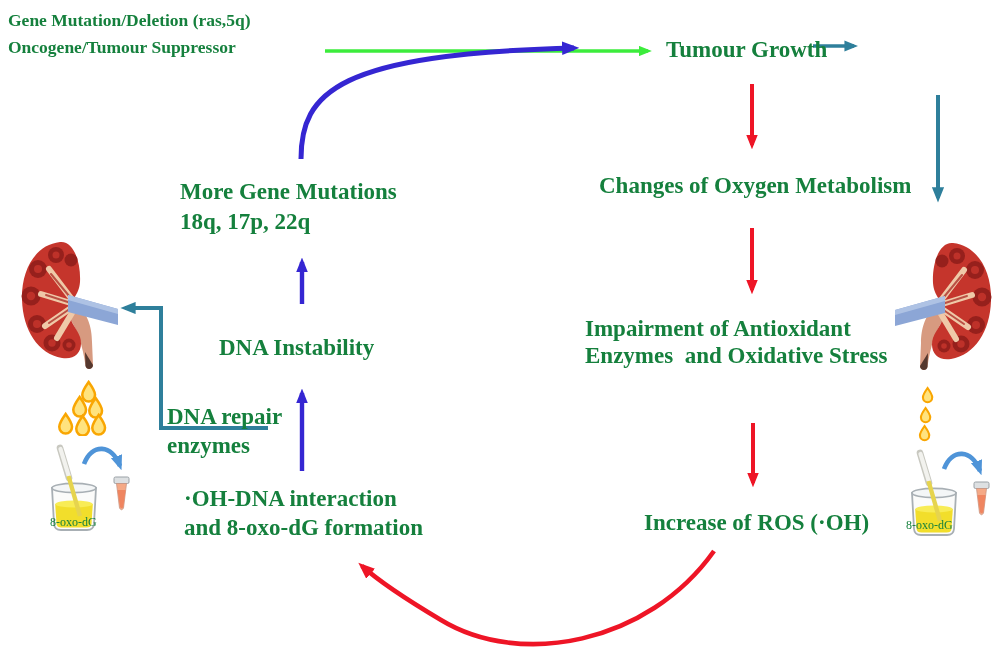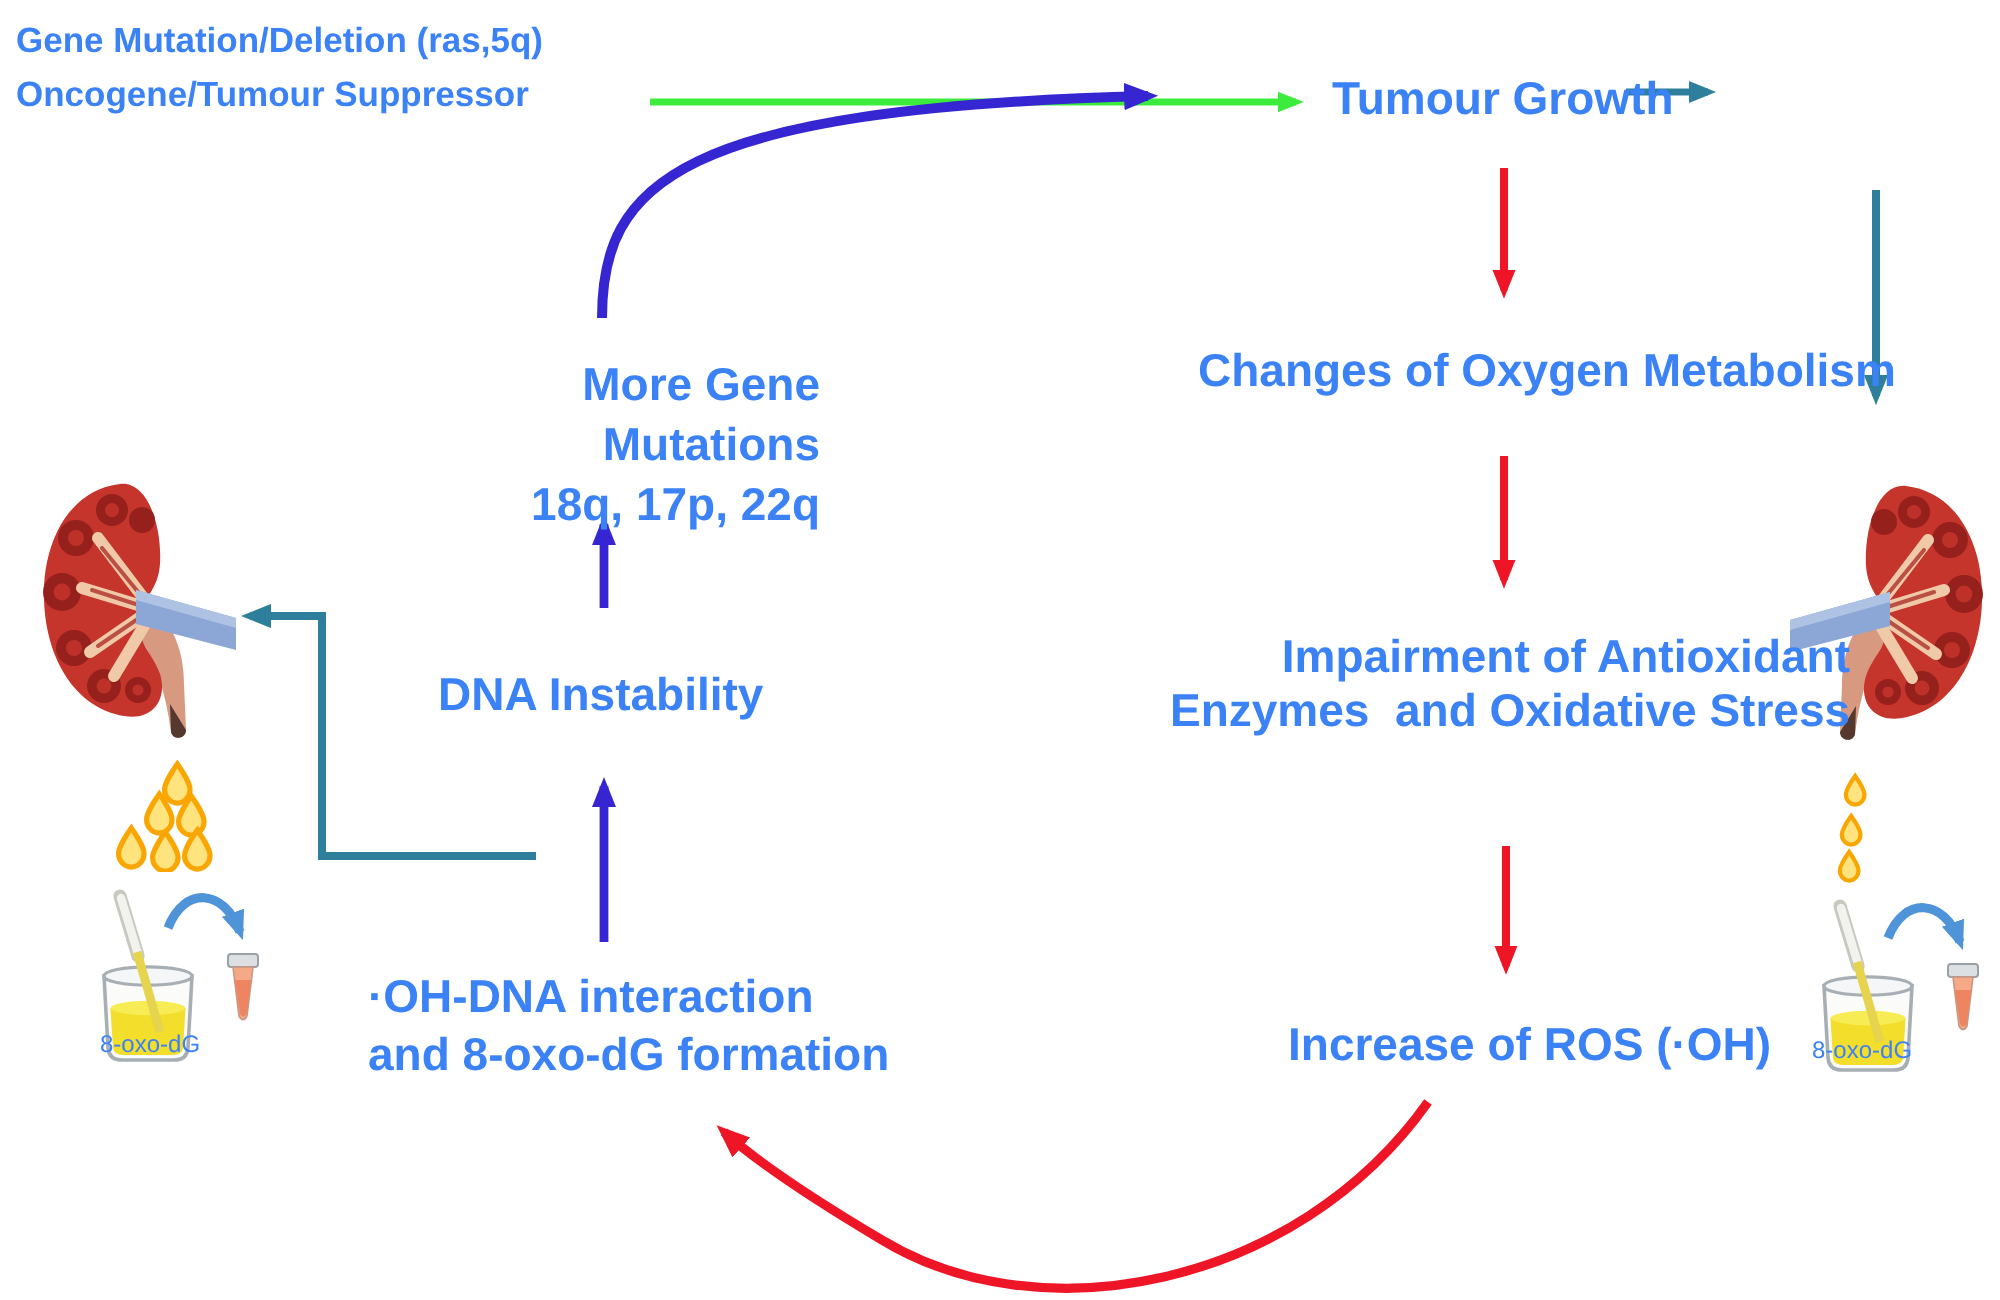--- a/index.html
+++ b/index.html
@@ -1,21 +1,21 @@
 <!DOCTYPE html>
 <html><head>
 <meta charset="utf-8">
 <style>
   html,body{margin:0;padding:0;background:#fff;}
   #canvas{
     position:relative;width:1000px;height:650px;background:#fff;overflow:hidden;
-    font-family:Liberation Sans, sans-serif;color:#3b82f6;
+    font-family:Liberation Serif, serif;color:#15803d;
   }
   .txt{position:absolute;font-weight:bold;font-size:23px;line-height:27px;white-space:nowrap;}
-  .txt.center{text-align:right;white-space:normal;}
+  .txt.center{text-align:left;white-space:normal;}
   .ws-pre{white-space:pre;}
   .small{font-weight:normal;font-size:12px;line-height:16px;}
   svg.layer{position:absolute;left:0;top:0;pointer-events:none;}
   .icon-svg{position:absolute;}
 </style>
 </head>
 <body>
 
 <div id="canvas">
 
@@ -163,17 +163,21 @@
     <div>and 8-oxo-dG formation</div>
   </div>
 
   <div class="txt" style="left:219px;top:334px">DNA Instability</div>
 
   <div class="txt center" style="left:180px;top:177px;width:230px;line-height:30px">
     <div>More Gene Mutations</div>
     <div>18q, 17p, 22q</div>
   </div>
 
+  <div class="txt" style="left:167px;top:402px;line-height:29px">
+    <div>DNA repair</div>
+    <div>enzymes</div>
+  </div>
 
   <div class="txt small" style="left:50px;top:514px">8-oxo-dG</div>
   <div class="txt small" style="left:906px;top:517px">8-oxo-dG</div>
 
 </div>
 
 </body></html>

